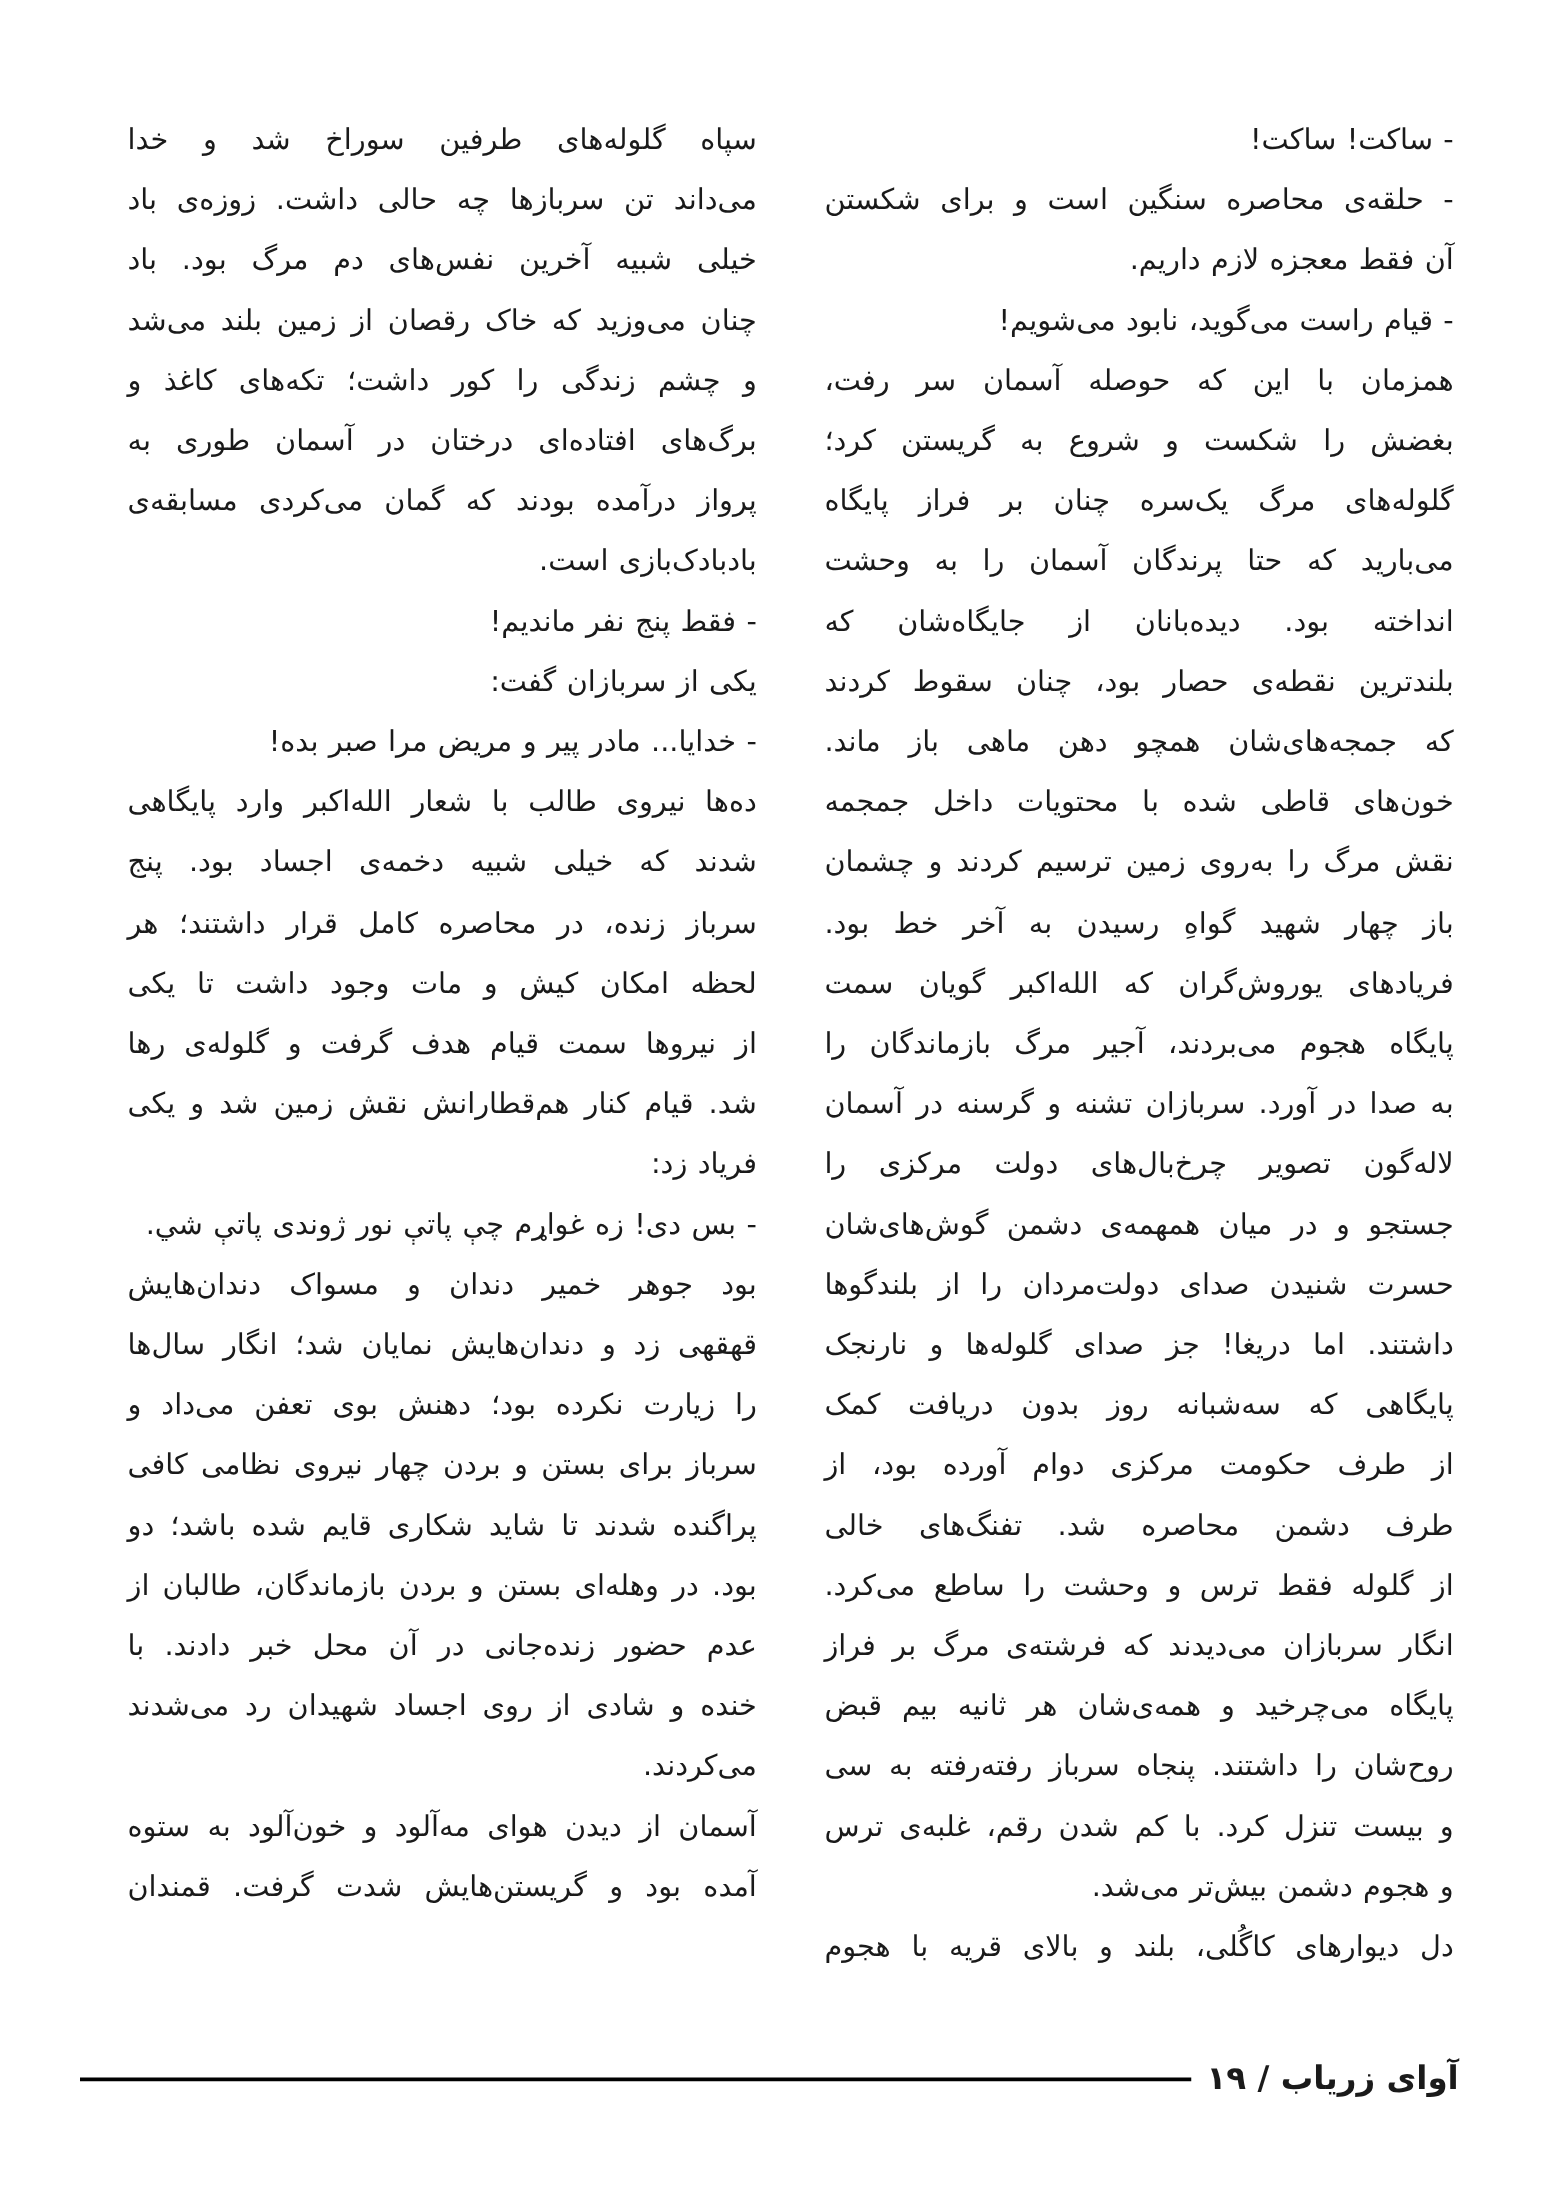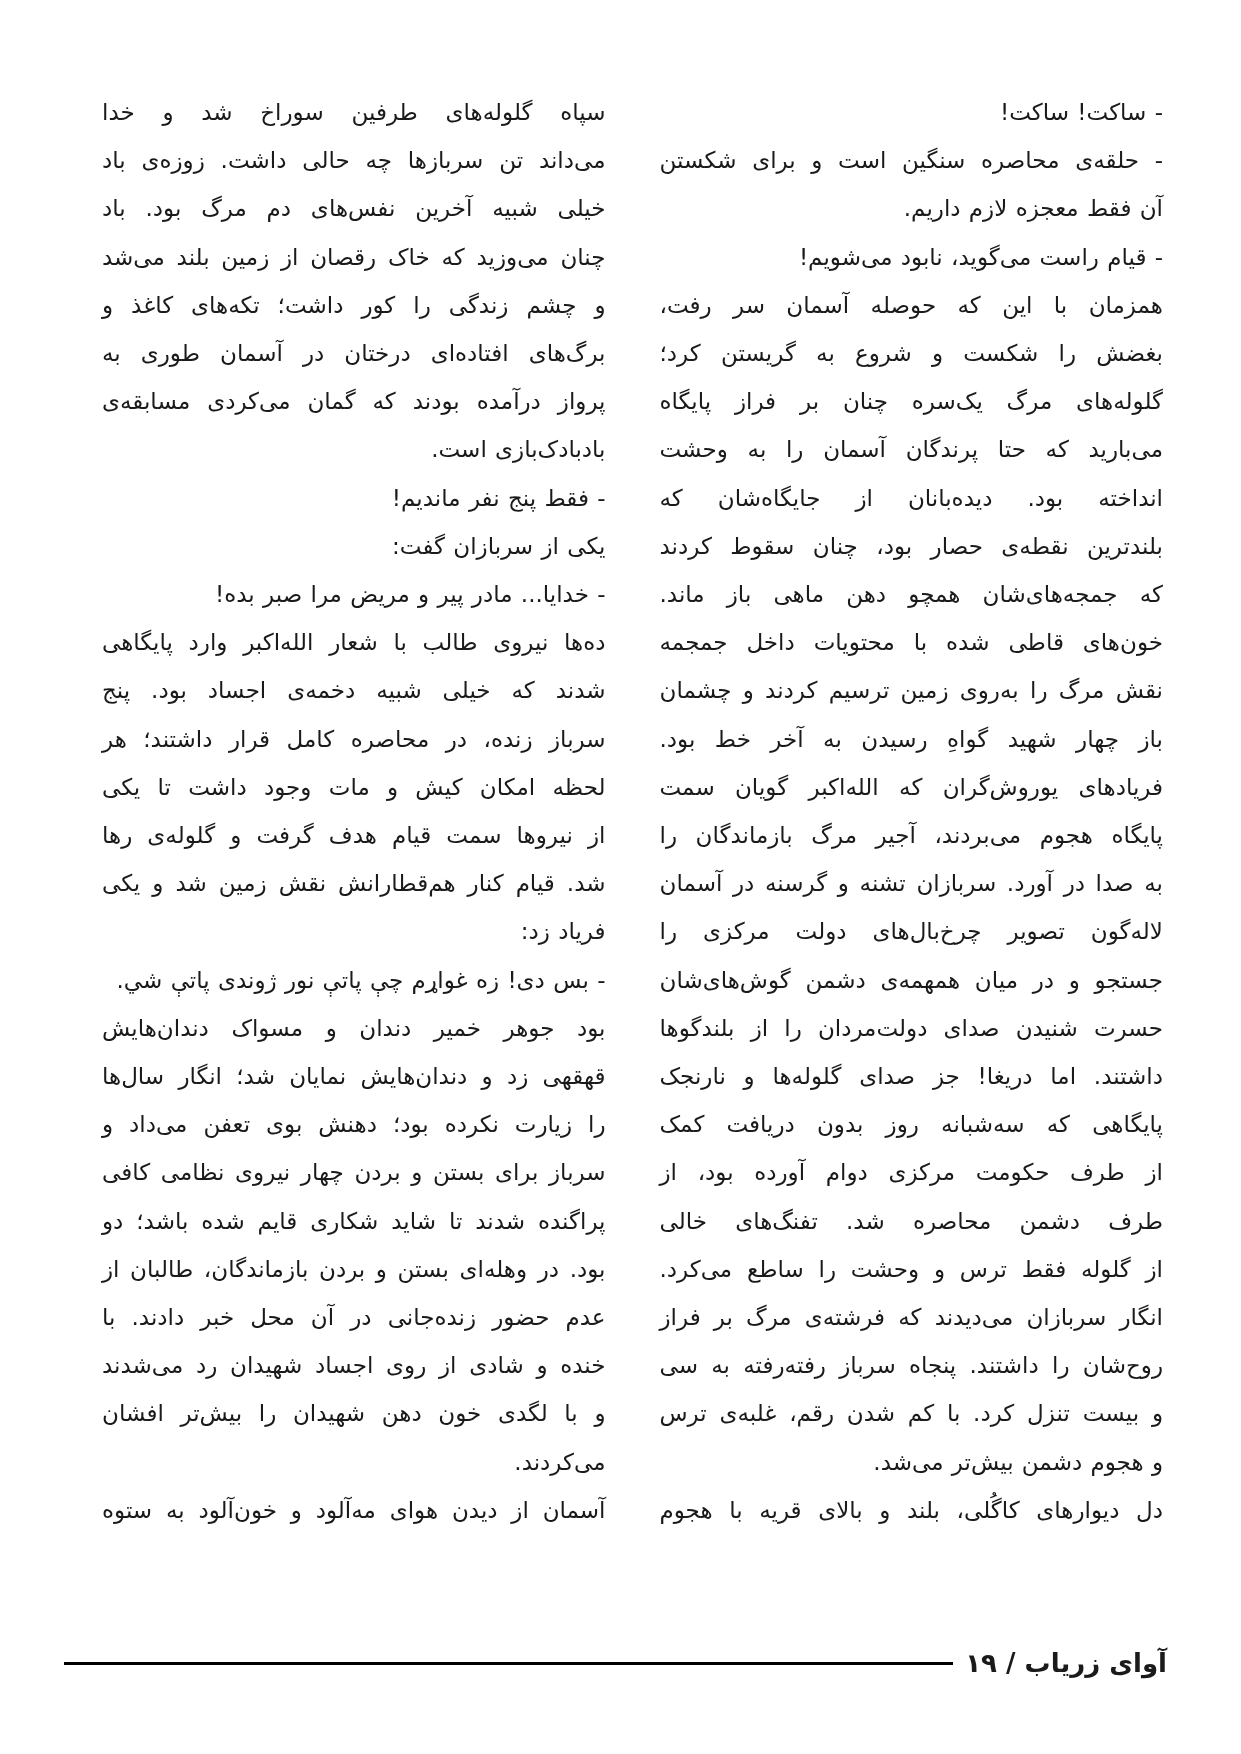--- a/index.html
+++ b/index.html
@@ -85,20 +85,21 @@
         <div class="line j">به صدا در آورد. سربازان تشنه و گرسنه در آسمان</div>
         <div class="line j">لاله‌گون تصویر چرخ‌بال‌های دولت مرکزی را</div>
         <div class="line j">جستجو و در میان همهمه‌ی دشمن گوش‌های‌شان</div>
         <div class="line j">حسرت شنیدن صدای دولت‌مردان را از بلندگوها</div>
         <div class="line j">داشتند. اما دریغا! جز صدای گلوله‌ها و نارنجک</div>
         <div class="line j">پایگاهی که سه‌شبانه روز بدون دریافت کمک</div>
         <div class="line j">از طرف حکومت مرکزی دوام آورده بود، از</div>
         <div class="line j">طرف دشمن محاصره شد. تفنگ‌های خالی</div>
         <div class="line j">از گلوله فقط ترس و وحشت را ساطع می‌کرد.</div>
         <div class="line j">انگار سربازان می‌دیدند که فرشته‌ی مرگ بر فراز</div>
+        <div class="line j">پایگاه می‌چرخید و همه‌ی‌شان هر ثانیه بیم قبض</div>
         <div class="line j">روح‌شان را داشتند. پنجاه سرباز رفته‌رفته به سی</div>
         <div class="line j">و بیست تنزل کرد. با کم شدن رقم، غلبه‌ی ترس</div>
         <div class="line">و هجوم دشمن بیش‌تر می‌شد.</div>
         <div class="line j">دل دیوارهای کاگُلی، بلند و بالای قریه با هجوم</div>
       </div>
     <div class="col">
         <div class="line j">سپاه گلوله‌های طرفین سوراخ شد و خدا</div>
         <div class="line j">می‌داند تن سربازها چه حالی داشت. زوزه‌ی باد</div>
         <div class="line j">خیلی شبیه آخرین نفس‌های دم مرگ بود. باد</div>
         <div class="line j">چنان می‌وزید که خاک رقصان از زمین بلند می‌شد</div>
@@ -118,22 +119,22 @@
         <div class="line">فریاد زد:</div>
         <div class="line">- بس دی! زه غواړم چې پاتې نور ژوندی پاتې شي.</div>
         <div class="line j">بود جوهر خمیر دندان و مسواک دندان‌هایش</div>
         <div class="line j">قهقهی زد و دندان‌هایش نمایان شد؛ انگار سال‌ها</div>
         <div class="line j">را زیارت نکرده بود؛ دهنش بوی تعفن می‌داد و</div>
         <div class="line j">سرباز برای بستن و بردن چهار نیروی نظامی کافی</div>
         <div class="line j">پراگنده شدند تا شاید شکاری قایم شده باشد؛ دو</div>
         <div class="line j">بود. در وهله‌ای بستن و بردن بازماندگان، طالبان از</div>
         <div class="line j">عدم حضور زنده‌جانی در آن محل خبر دادند. با</div>
         <div class="line j">خنده و شادی از روی اجساد شهیدان رد می‌شدند</div>
-        <div class="line j">و با لگدی خون دهن شهیدان را بیش‌تر افشان</div>
         <div class="line">می‌کردند.</div>
         <div class="line j">آسمان از دیدن هوای مه‌آلود و خون‌آلود به ستوه</div>
+        <div class="line j">آمده بود و گریستن‌هایش شدت گرفت. قمندان</div>
       </div>
   </section>
   <footer class="footer">
     <span class="footer-text">آوای زریاب / ۱۹</span>
     <span class="footer-rule"></span>
   </footer>
 </main>
 
 </body></html>

